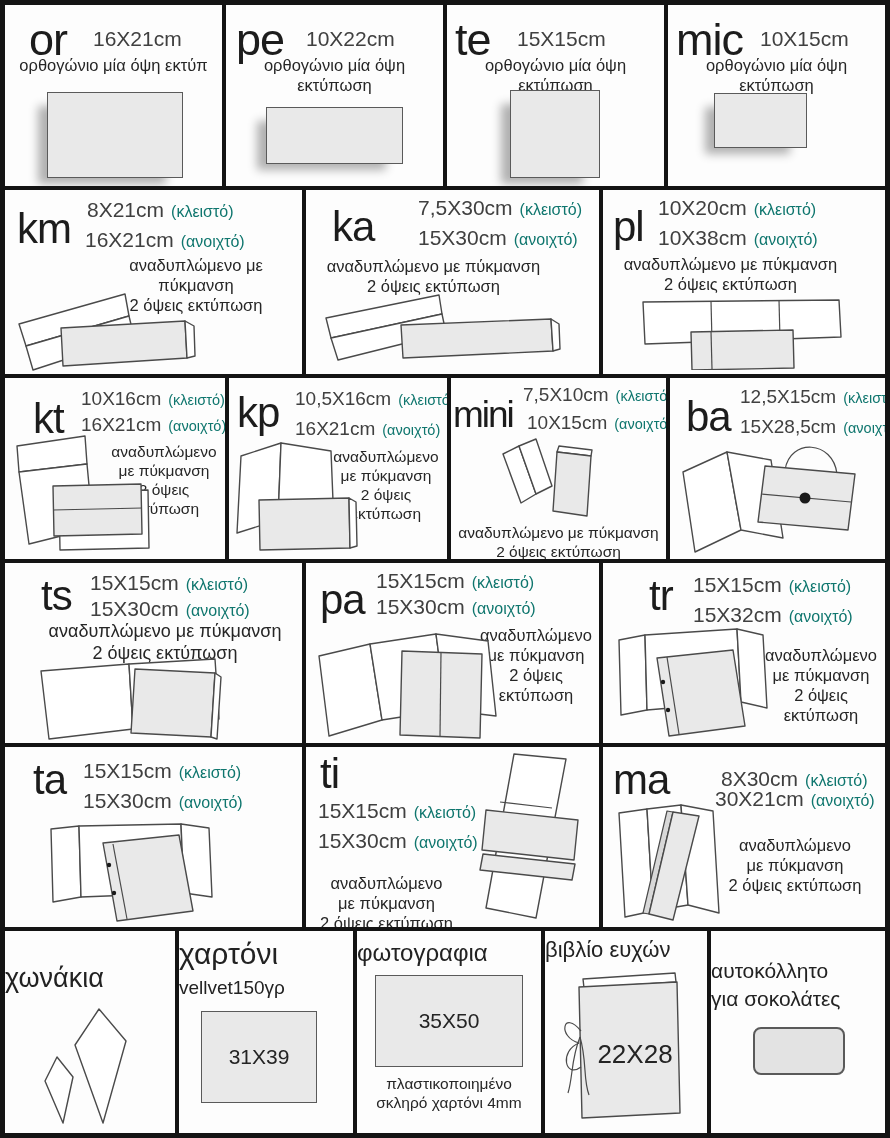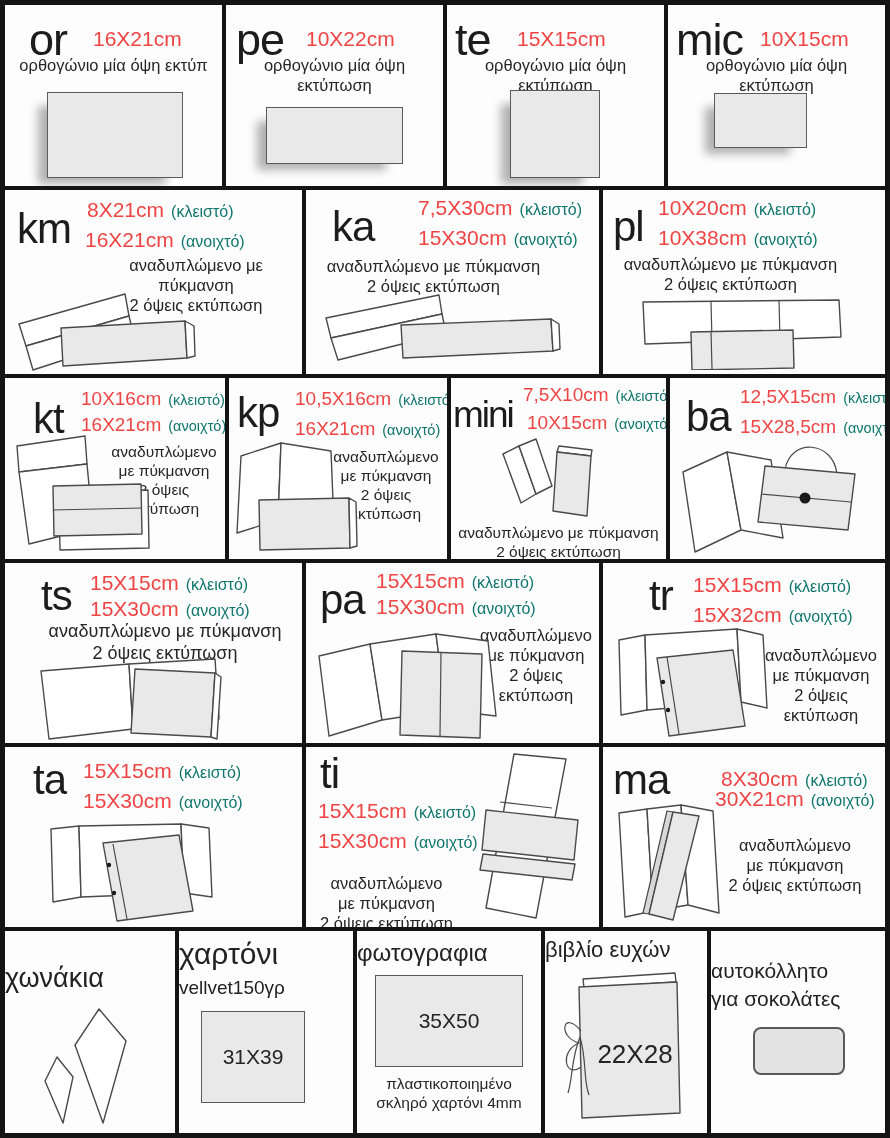--- a/index.html
+++ b/index.html
@@ -6,21 +6,21 @@
   html,body{width:890px;height:1138px}
   body{font-family:"Liberation Sans","DejaVu Sans",sans-serif;color:#2d2d2d;background:#fff}
   .sheet{width:890px;height:1138px;background:#141414;padding:5px;display:flex;flex-direction:column;gap:4px}
   .row{display:flex;gap:4px}
   .r1{height:181px}.r2{height:184px}.r3{height:181px}.r4{height:180px}.r5{height:180px}.r6{height:202px}
   .cell{background:#fdfdfd;position:relative;overflow:hidden}
   .code{position:absolute;font-size:42px;line-height:1;color:#1c1c1c;letter-spacing:-1px}
   .code.big{font-size:45px}
   .code.mini{font-size:37px;letter-spacing:-2px}
   .dim{position:absolute;white-space:nowrap;display:flex;align-items:baseline;gap:7px}
-  .sz{font-size:21px;color:#ef4444}
+  .sz{font-size:21px;color:#404040}
   .note{font-size:16px;color:#0f766e}
   .dim.sm .sz{font-size:19px}
   .dim.sm .note{font-size:14.5px}
   .desc{position:absolute;font-size:16.5px;text-align:center;line-height:1.22;color:#262626}
   .desc.lg{font-size:18px}
   .card{position:absolute;background:#e9e9e9;border:1.5px solid #5a5a5a;box-shadow:-13px 10px 9px -4px rgba(0,0,0,.30)}
   .diag{position:absolute}
   .w{fill:#ffffff;stroke:#4a4a4a;stroke-width:1.4;stroke-linejoin:round}
   .g{fill:#e9e9e9;stroke:#4a4a4a;stroke-width:1.4;stroke-linejoin:round}
   .g2{fill:#d8d8d8;stroke:#4a4a4a;stroke-width:1.2;stroke-linejoin:round}
@@ -379,21 +379,21 @@
     <div class="cell" style="flex:0 0 170px">
       <div class="title" style="top:32px;font-size:27px">χωνάκια</div>
       <svg class="diag" style="left:28px;top:74px" width="110" height="124" viewBox="0 0 110 124">
         <polygon class="w" points="66,4 93,36 70,118 42,40"></polygon>
         <polygon class="w" points="24,52 40,72 30,118 12,76"></polygon>
       </svg>
     </div>
     <div class="cell" style="flex:0 0 174px">
       <div class="title" style="top:6px;font-size:30px">χαρτόνι</div>
       <div class="title" style="top:46px;font-size:19px">vellvet150γρ</div>
-      <div class="box" style="left:22px;top:80px;width:104px;height:92px">
+      <div class="box" style="left:22px;top:80px;width:116px;height:92px">
         <span class="box-label">31X39</span>
       </div>
     </div>
     <div class="cell" style="flex:0 0 184px">
       <div class="title" style="top:8px;font-size:24px">φωτογραφια</div>
       <div class="box" style="left:18px;top:44px;width:148px;height:92px">
         <span class="box-label">35X50</span>
       </div>
       <div class="desc" style="left:0;top:144px;width:184px;font-size:15.5px">
         <div>πλαστικοποιημένο</div>

